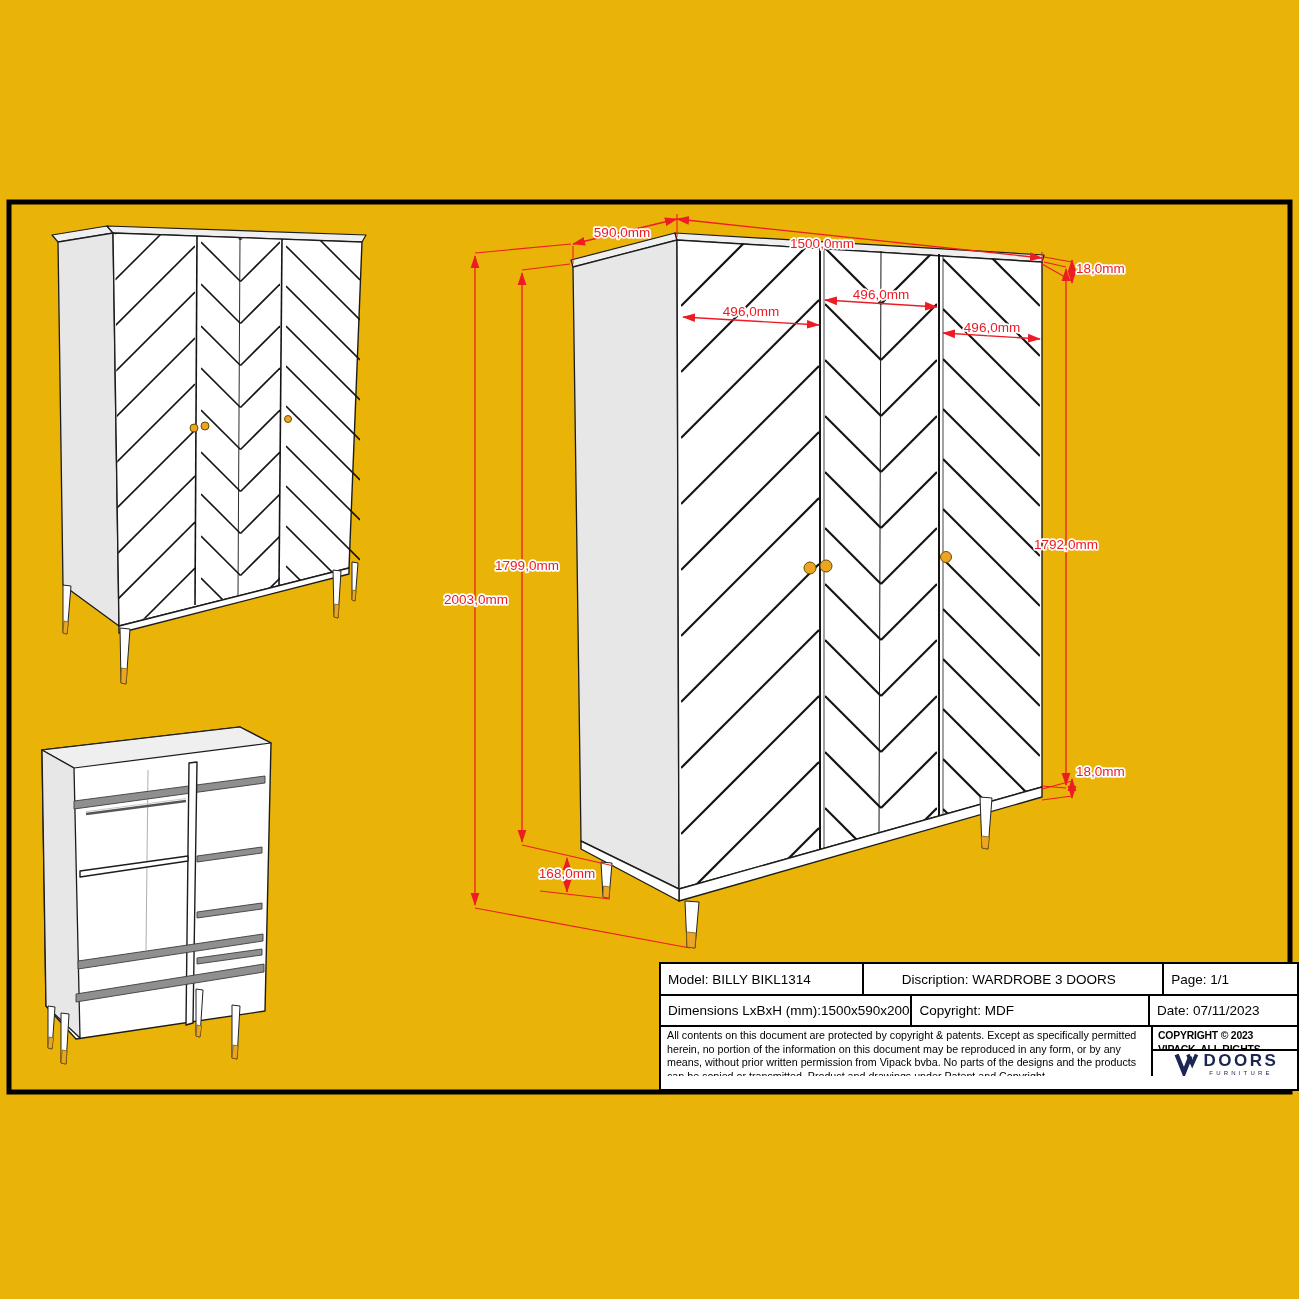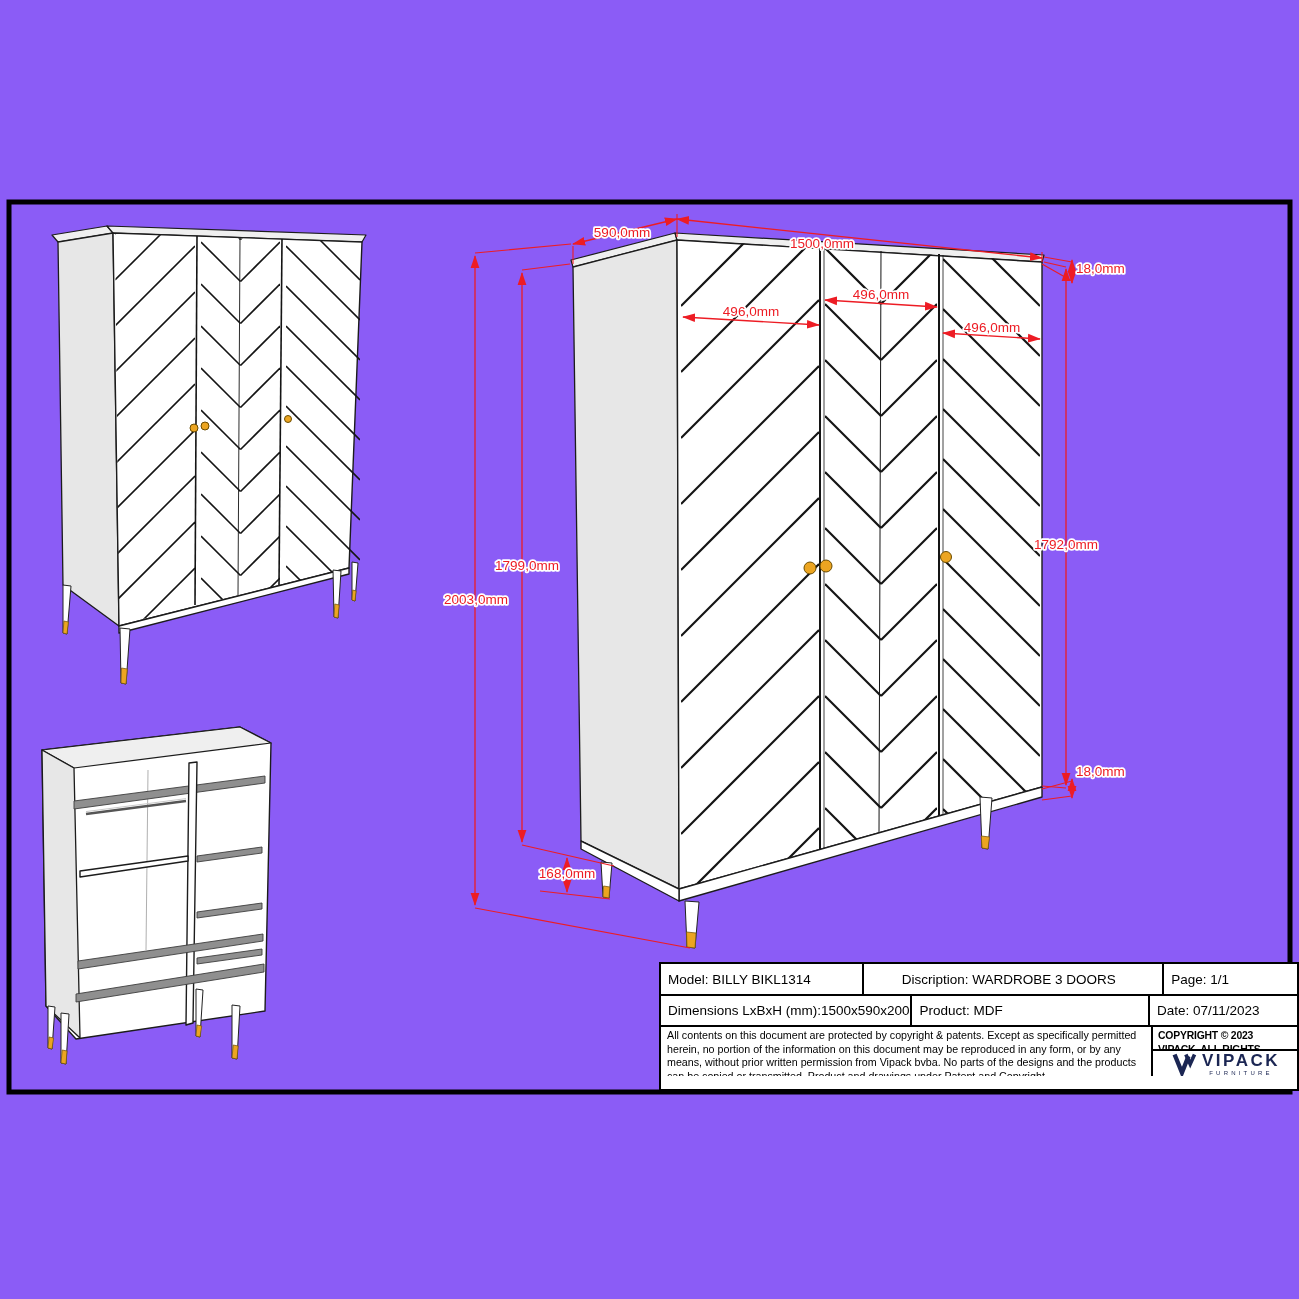--- a/index.html
+++ b/index.html
@@ -1,16 +1,16 @@
 <!DOCTYPE html>
 <html style="--dimension_red: #ed1c24; --accent_gold: #eca521; --logo_navy: #1b2653; --panel_gray: #e7e7e7; --shelf_gray: #8f8f8f;"><head>
 <meta charset="utf-8">
 <style>
   html,body{margin:0;padding:0;background:#fff;}
-  #sheet{position:relative;width:1299px;height:1299px;background:#8b5cf6;
+  #sheet{position:relative;width:1299px;height:1299px;background:#eab308;
          font-family:"Liberation Sans", sans-serif;overflow:hidden;}
   #dwg{position:absolute;left:0;top:0;}
   .panel{fill:var(--panel_gray);stroke:#1c1c1c;stroke-width:1.3;stroke-linejoin:round;}
   .slab{fill:#efefef;stroke:#1c1c1c;stroke-width:1.2;stroke-linejoin:round;}
   .face{fill:#ffffff;stroke:#1c1c1c;stroke-width:1.4;stroke-linejoin:round;}
   .shelf{fill:var(--shelf_gray);stroke:#3d3d3d;stroke-width:0.9;stroke-linejoin:round;}
   .legw{fill:#ffffff;stroke:#222;stroke-width:1;stroke-linejoin:round;}
   .legg{fill:var(--accent_gold);stroke:#7a5a10;stroke-width:0.8;stroke-linejoin:round;}
   .knob{fill:var(--accent_gold);stroke:#6b4c00;stroke-width:1;}
   .chev{stroke:#141414;fill:none;}
@@ -382,41 +382,41 @@
     </div>
     <div class="cell" style="width:144px;">
       <span>Page: 1/1</span>
     </div>
   </div>
   <div class="row" style="height:31px;">
     <div class="cell" style="width:253px;">
       <span>Dimensions LxBxH (mm):1500x590x2003</span>
     </div>
     <div class="cell" style="width:239px;">
-      <span>Product: MDF</span>
+      <span>Copyright: MDF</span>
     </div>
     <div class="cell" style="width:148px;">
       <span>Date: 07/11/2023</span>
     </div>
   </div>
   <div class="row" style="height:49px;">
     <div class="cell copytext" style="width:492px;border-bottom:none;">
       <span>All contents on this document are protected by copyright &amp; patents. Except as specifically permitted herein, no portion of the information on this document may be reproduced in any form, or by any means, without prior written permission from Vipack bvba. No parts of the designs and the products can be copied or transmitted. Product and drawings under Patent and Copyright.</span>
     </div>
     <div style="width:144px;display:flex;flex-direction:column;box-sizing:border-box;">
       <div class="cell copyshort" style="width:144px;height:30px;border-right:none;">
         <span>COPYRIGHT  © 2023 VIPACK, ALL RIGHTS RESERVED</span>
       </div>
       <div class="cell logocell" style="width:144px;height:32px;border-right:none;">
         <svg width="26" height="24" viewBox="0 0 30 26">
           <path d="M3,2 L11.5,23 L19,4" fill="none" stroke="#1b2653" stroke-width="5" stroke-linejoin="miter"></path>
           <path d="M16,2 L21,13 L26,2" fill="none" stroke="#1b2653" stroke-width="4.2"></path>
         </svg>
         <div class="logotxt">
-          <span class="logoname">VIPACK</span>
+          <span class="logoname">DOORS</span>
           <span class="logosub">FURNITURE</span>
         </div>
       </div>
     </div>
   </div>
 </div>
 
 </div>
 
 </body></html>

